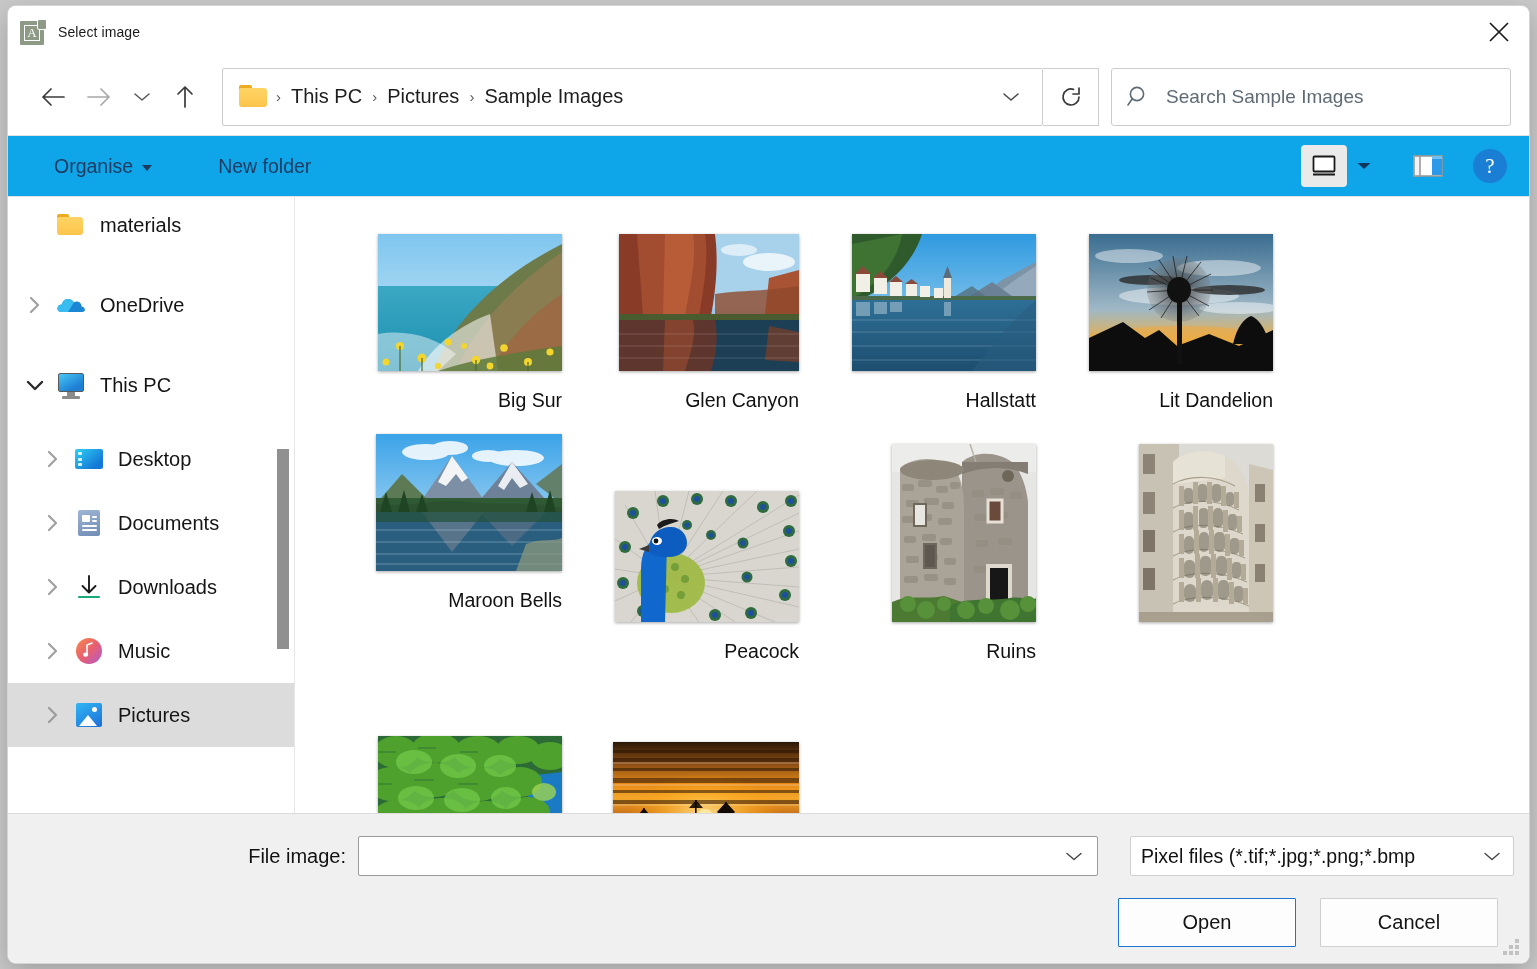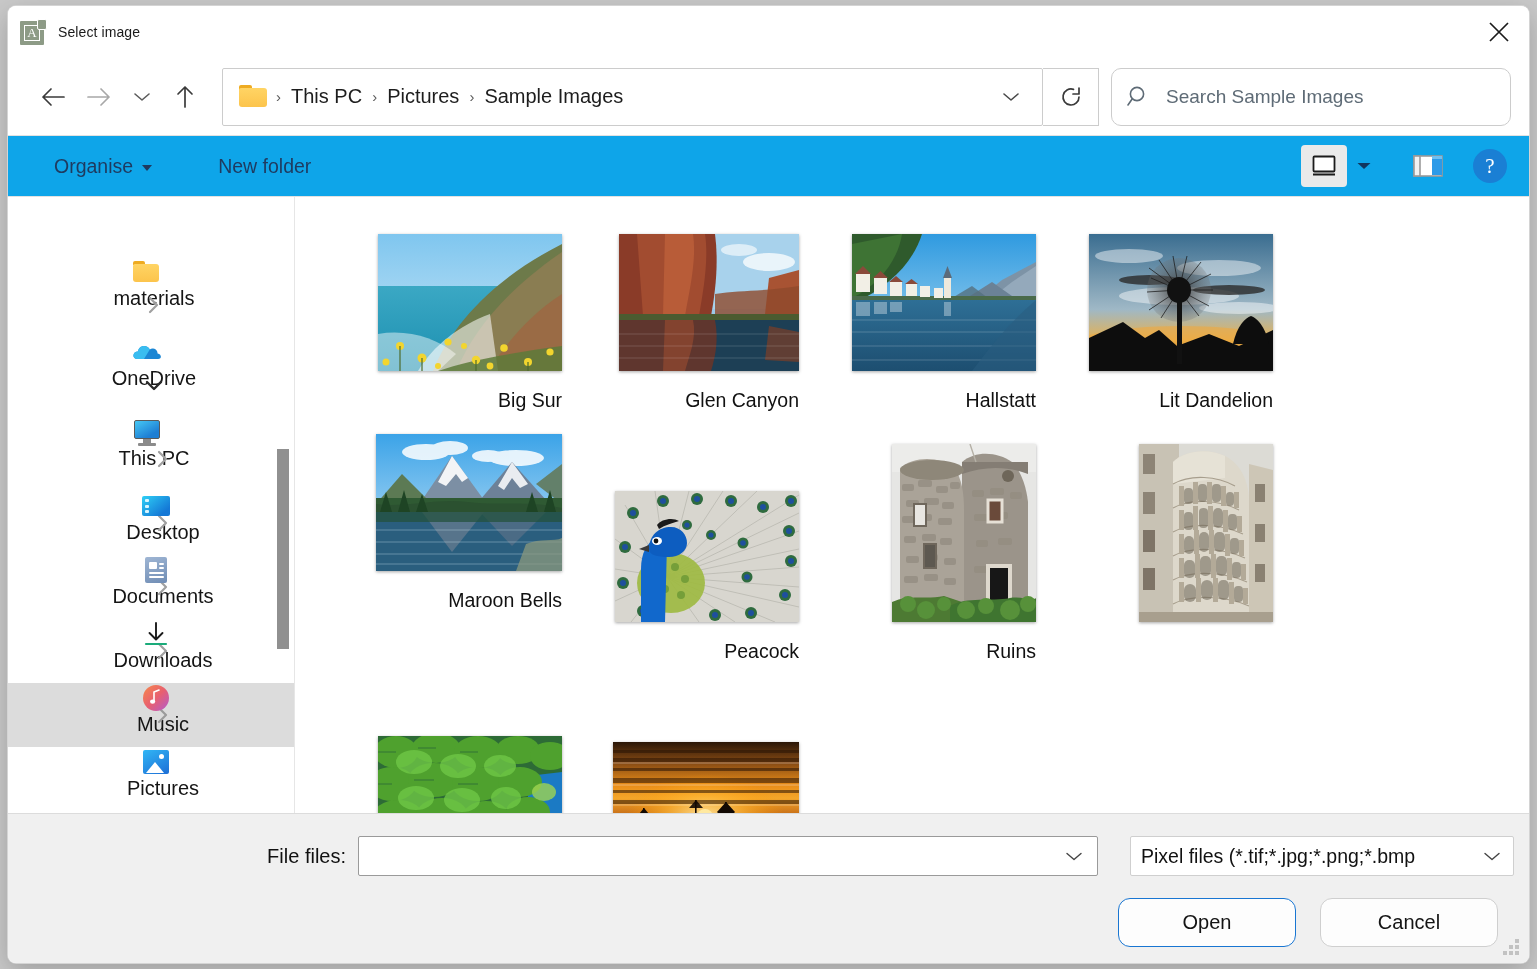--- a/index.html
+++ b/index.html
@@ -56,21 +56,21 @@
   .folder-ico{width:30px;height:24px;position:relative;flex:0 0 auto;margin-right:4px;}
   .folder-ico .tab{position:absolute;left:0;top:0;width:13px;height:5px;background:#eeab22;border-radius:2px 2px 0 0;}
   .folder-ico .body{position:absolute;left:0;top:3.5px;width:28px;height:19px;background:linear-gradient(180deg,#ffd464 0%,#fcc44c 100%);border-radius:2px 3px 3px 3px;}
   .crumb{
     font-size:20px;color:#1d1d1d;padding:4px 7px;border-radius:3px;white-space:nowrap;cursor:default;
   }
   .crumb-sep{color:#5a5a5a;font-size:15px;padding:0 3px;user-select:none;}
   .crumb-chev{width:54px;height:56px;display:flex;align-items:center;justify-content:center;flex:0 0 auto;cursor:default;}
   .refresh{width:56px;height:58px;display:flex;align-items:center;justify-content:center;border:1px solid #cccccc;border-left:none;background:#fff;box-sizing:border-box;cursor:default;flex:0 0 auto;margin-left:-12px;}
   .searchbox{
-    flex:0 0 400px;height:58px;border:1px solid #cccccc;background:#ffffff;border-radius:10px;
+    flex:0 0 400px;height:58px;border:1px solid #cccccc;background:#ffffff;border-radius:3px;
     display:flex;align-items:center;padding-left:14px;box-sizing:border-box;margin-left:12px;
   }
   .search-ph{font-size:19px;color:#5e6b76;margin-left:14px;}
 
   
   .toolbar{
     height:62px;flex:0 0 62px;background:#0ea5e9;border-top:1px solid #e2e2e2;border-bottom:1px solid #e2e2e2;
     display:flex;align-items:center;padding:0 22px 0 34px;box-sizing:border-box;
   }
   .tb-item{font-size:19.5px;color:#1f3a5f;padding:7px 12px;border-radius:4px;cursor:default;display:flex;align-items:center;gap:9px;}
@@ -82,21 +82,21 @@
 
   
   .content{flex:1 1 auto;display:flex;min-height:0;background:#ffffff;position:relative;}
 
   .sidebar{
     flex:0 0 286px;background:#ffffff;position:relative;overflow:hidden;
     border-right:1px solid #e6e6e6;
   }
   .side-inner{position:absolute;left:0;top:0;width:286px;}
   .side-row{
-    height:64px;display:flex;align-items:center;cursor:default;padding-left:6px;box-sizing:border-box;flex-direction:column;
+    height:64px;display:flex;align-items:center;cursor:default;padding-left:6px;box-sizing:border-box;
   }
   .side-row.sel{background:#dcdcdc;}
   .side-chev{width:42px;height:64px;display:flex;align-items:center;justify-content:center;flex:0 0 auto;}
   .side-ico{width:30px;height:30px;flex:0 0 auto;margin-right:14px;position:relative;}
   .side-label{font-size:20px;color:#151515;white-space:nowrap;}
   .indent1{padding-left:24px;}
   .side-scrollbar{position:absolute;right:5px;top:252px;width:12px;height:200px;background:#909090;border-radius:0;}
 
   
   .ic-folder .tab{position:absolute;left:1px;top:4px;width:12px;height:4px;background:#eeab22;border-radius:2px 2px 0 0;}
@@ -135,21 +135,21 @@
   }
   .fn-input .val{flex:1 1 auto;font-size:19px;color:#111;}
   .fn-chev{flex:0 0 auto;display:flex;align-items:center;justify-content:center;width:26px;}
   .ftype{
     position:absolute;left:1122px;top:22px;width:384px;height:40px;background:#ffffff;border:1px solid #cfcfcf;border-radius:2px;
     display:flex;align-items:center;padding:0 8px 0 10px;box-sizing:border-box;
   }
   .ftype .val{flex:1 1 auto;font-size:19.5px;color:#111;white-space:nowrap;overflow:hidden;}
   .btnrow{position:absolute;right:31px;top:84px;display:flex;gap:24px;}
   .btn{
-    width:176px;height:47px;border-radius:12px;background:#fdfdfd;border:1px solid #cfcfcf;
+    width:176px;height:47px;border-radius:1px;background:#fdfdfd;border:1px solid #cfcfcf;
     display:flex;align-items:center;justify-content:center;font-size:20px;color:#141414;cursor:default;
   }
   .btn.default{border:1.6px solid #1976d2;}
   .resize-grip{position:absolute;right:8px;bottom:6px;width:18px;height:18px;}
   .resize-grip i{position:absolute;width:4px;height:4px;background:#c2c2c2;}
 </style>
 </head>
 <body>
 
 <div class="dialog">
@@ -1000,21 +1000,21 @@
           </div>
 
         </div>
 
       </div>
     </div>
   </div>
 
   <div class="footer">
     <div class="fn-row">
-      <div class="fn-label">File files:</div>
+      <div class="fn-label">File image:</div>
       <div class="fn-input">
         <span class="val"></span>
         <span class="fn-chev">
           <svg width="18" height="11" viewBox="0 0 18 11">
             <path d="M2 2.5 L9 8.5 L16 2.5" stroke="#444" stroke-width="1.4" fill="none" stroke-linecap="round" stroke-linejoin="round"></path>
           </svg>
         </span>
       </div>
     </div>
 

